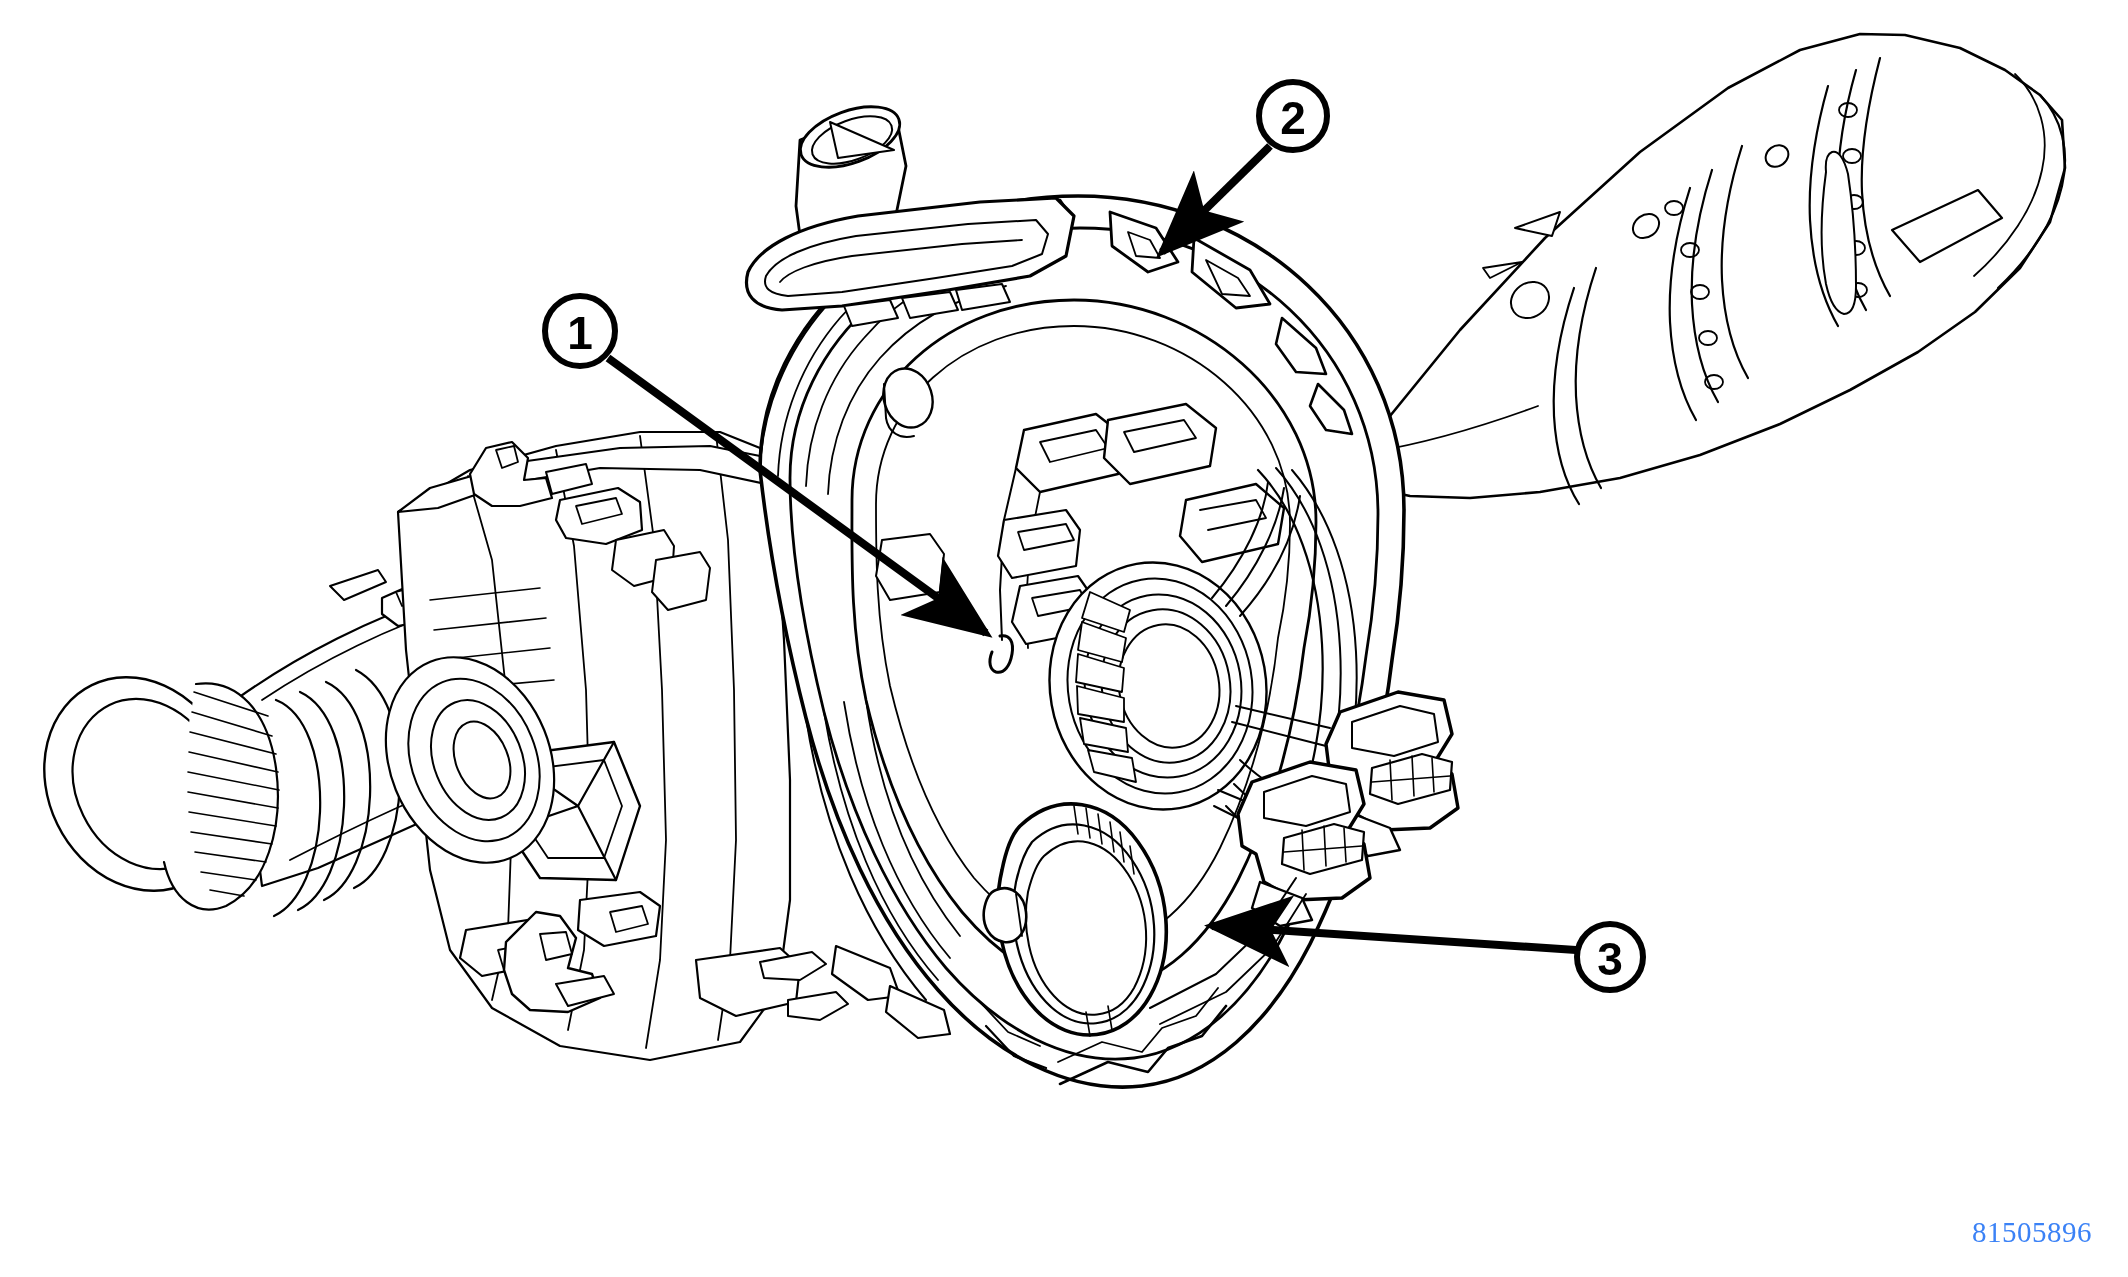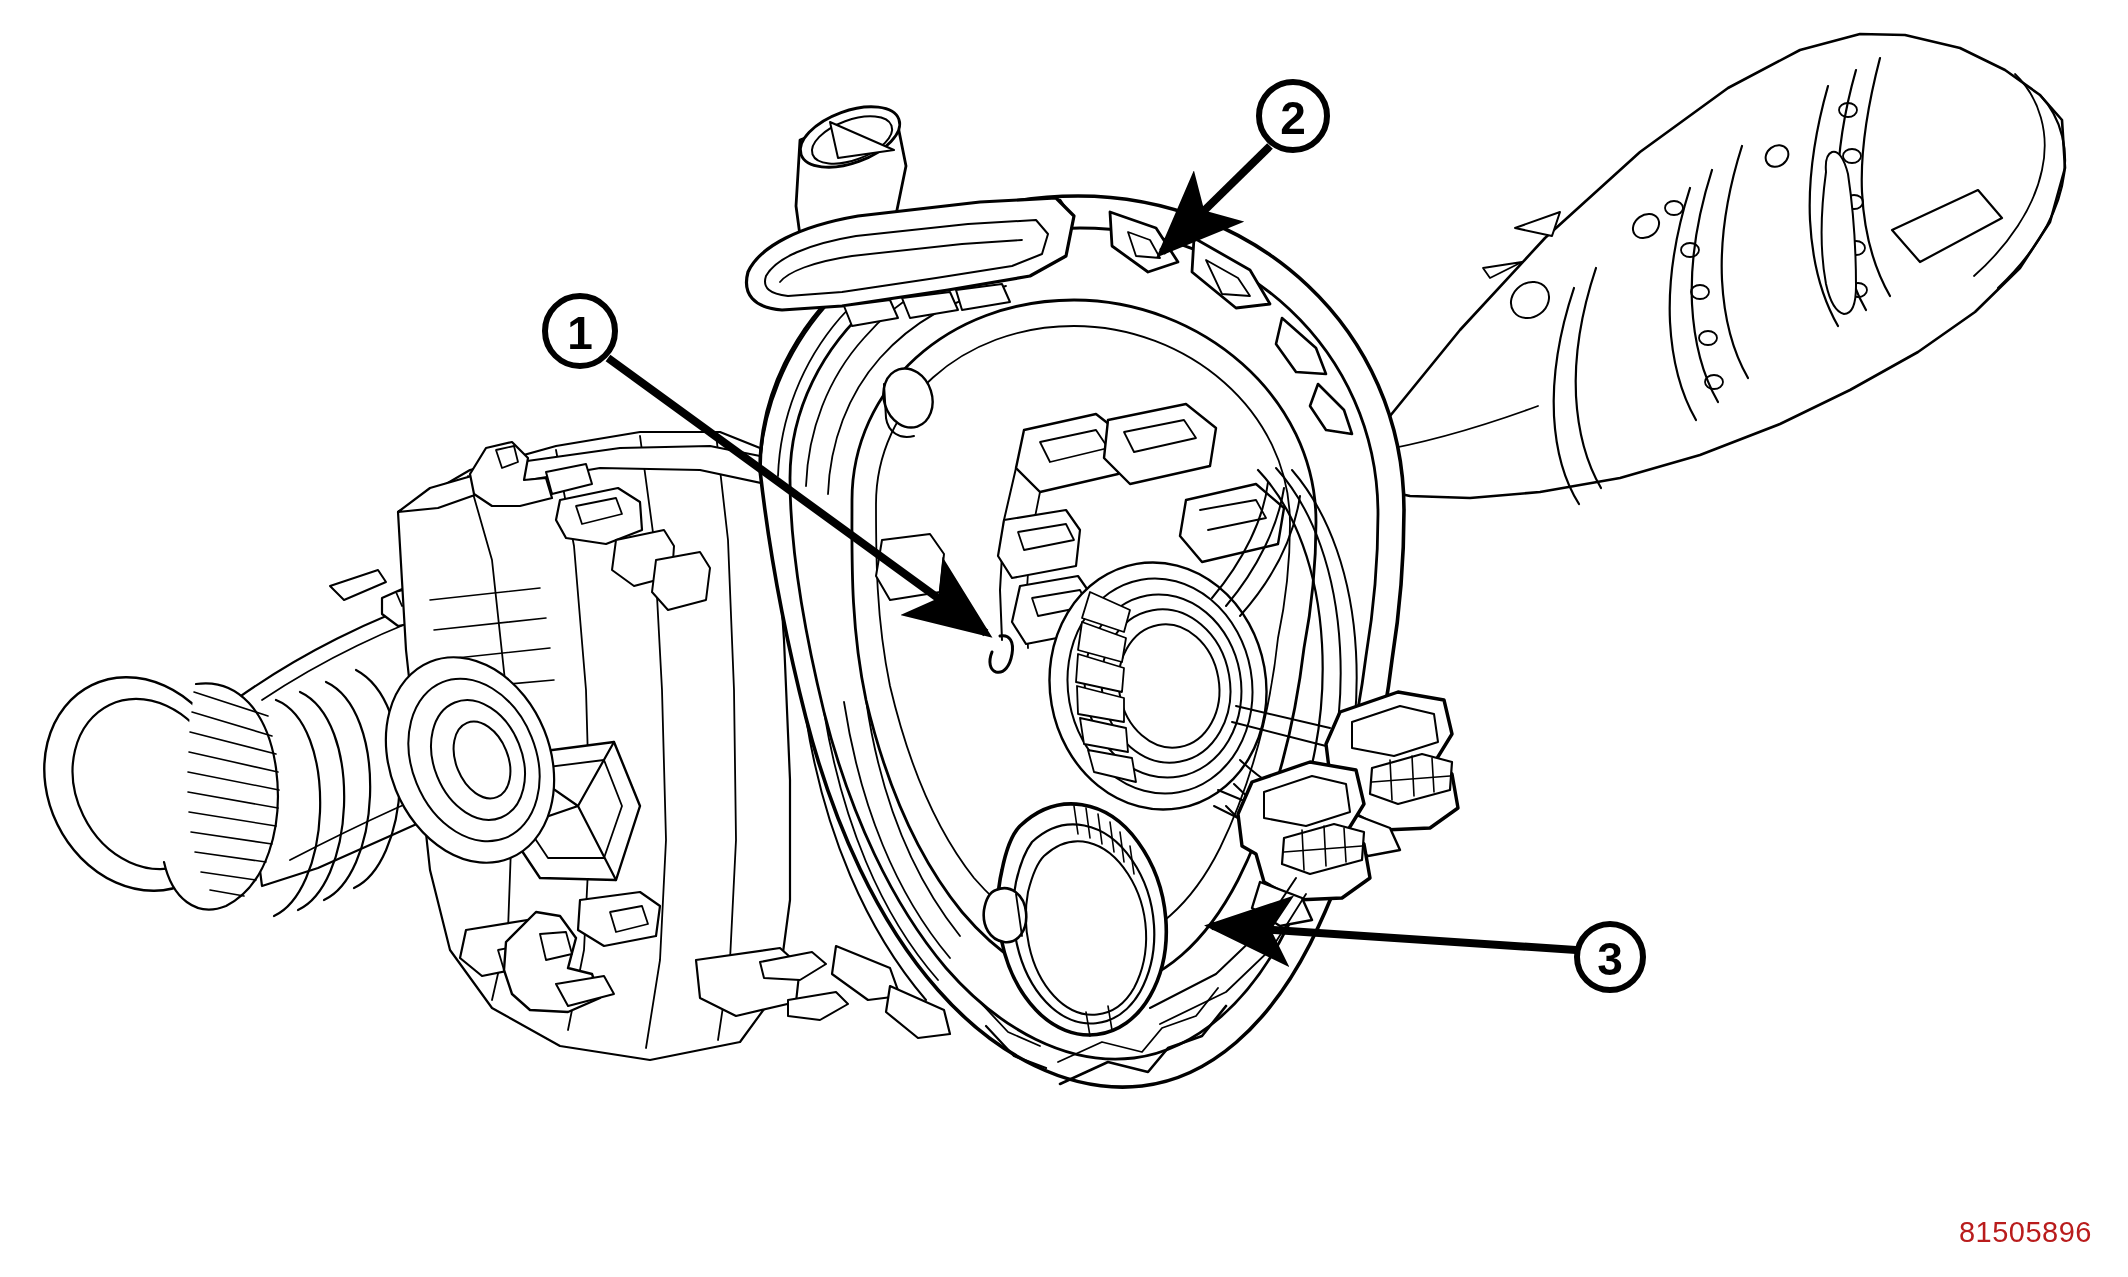--- a/index.html
+++ b/index.html
@@ -23,24 +23,24 @@
     left: 0;
     top: 0;
     width: 2128px;
     height: 1277px;
     display: block;
   }
   .part-number {
     position: absolute;
     right: 36px;
     bottom: 28px;
-    font-family: Liberation Sans, sans-serif;
+    font-family: Liberation Serif, serif;
     font-size: 29px;
     letter-spacing: 0.5px;
-    color: #b91c1c;
+    color: #3b82f6;
     white-space: nowrap;
   }
   .callout-text {
     font-family: "Liberation Sans", sans-serif;
     font-size: 46px;
     font-weight: bold;
     fill: #000000;
     text-anchor: middle;
     dominant-baseline: central;
   }

